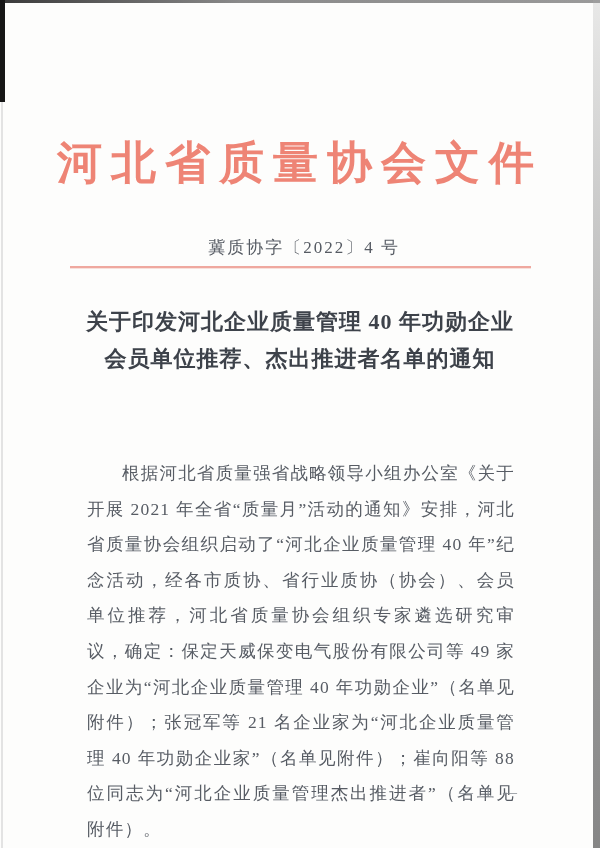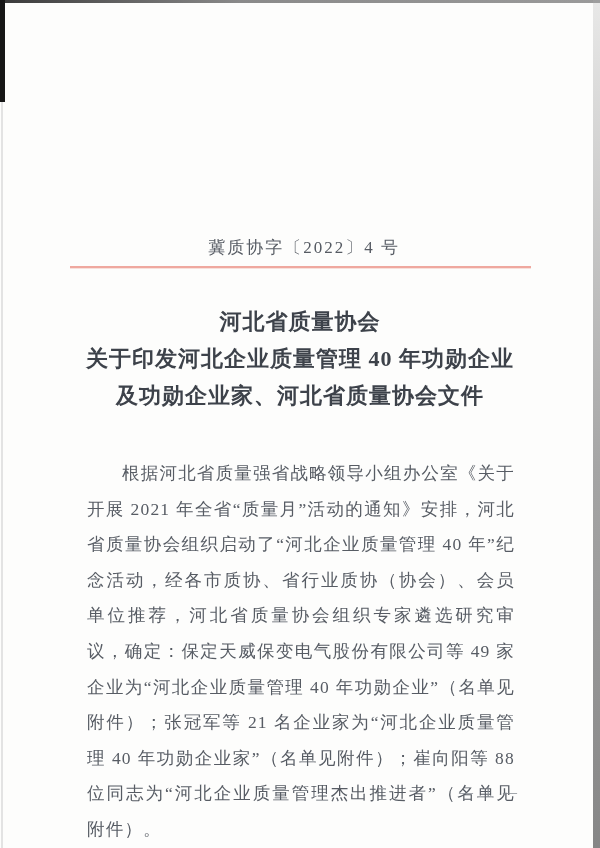--- a/index.html
+++ b/index.html
@@ -97,29 +97,29 @@
 </head>
 <body>
 
 <div class="page">
 
   <div class="edge-top"></div>
   <div class="edge-left-black"></div>
   <div class="edge-left-faint"></div>
   <div class="edge-right"></div>
 
+  <div class="header-title">河北省质量协会文件</div>
 
   <div class="doc-number">冀质协字〔2022〕4 号</div>
 
   <div class="red-rule"></div>
 
   <div class="doc-title">
-    <div>河北省质量协会</div>
     <div>关于印发河北企业质量管理 40 年功勋企业</div>
-    <div>及功勋企业家、河北省质量协会文件</div>
+    <div>会员单位推荐、杰出推进者名单的通知</div>
   </div>
 
   <div class="body-text">
     <p class="paragraph">根据河北省质量强省战略领导小组办公室《关于开展 2021 年全省“质量月”活动的通知》安排，河北省质量协会组织启动了“河北企业质量管理 40 年”纪念活动，经各市质协、省行业质协（协会）、会员单位推荐，河北省质量协会组织专家遴选研究审议，确定：保定天威保变电气股份有限公司等 49 家企业为“河北企业质量管理 40 年功勋企业”（名单见附件）；张冠军等 21 名企业家为“河北企业质量管理 40 年功勋企业家”（名单见附件）；崔向阳等 88 位同志为“河北企业质量管理杰出推进者”（名单见附件）。</p>
   </div>
 
   <div class="page-number">— 1 —</div>
 
 </div>
 

